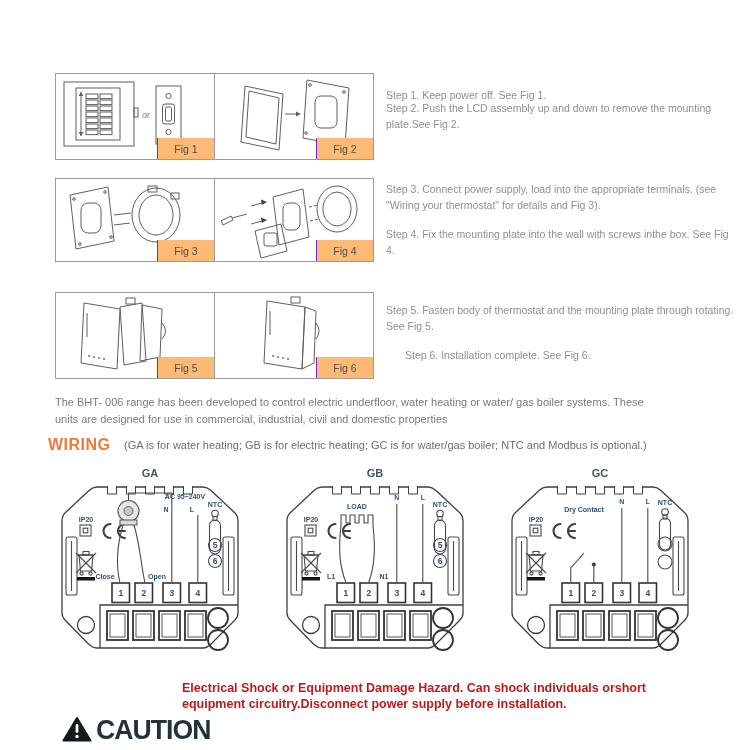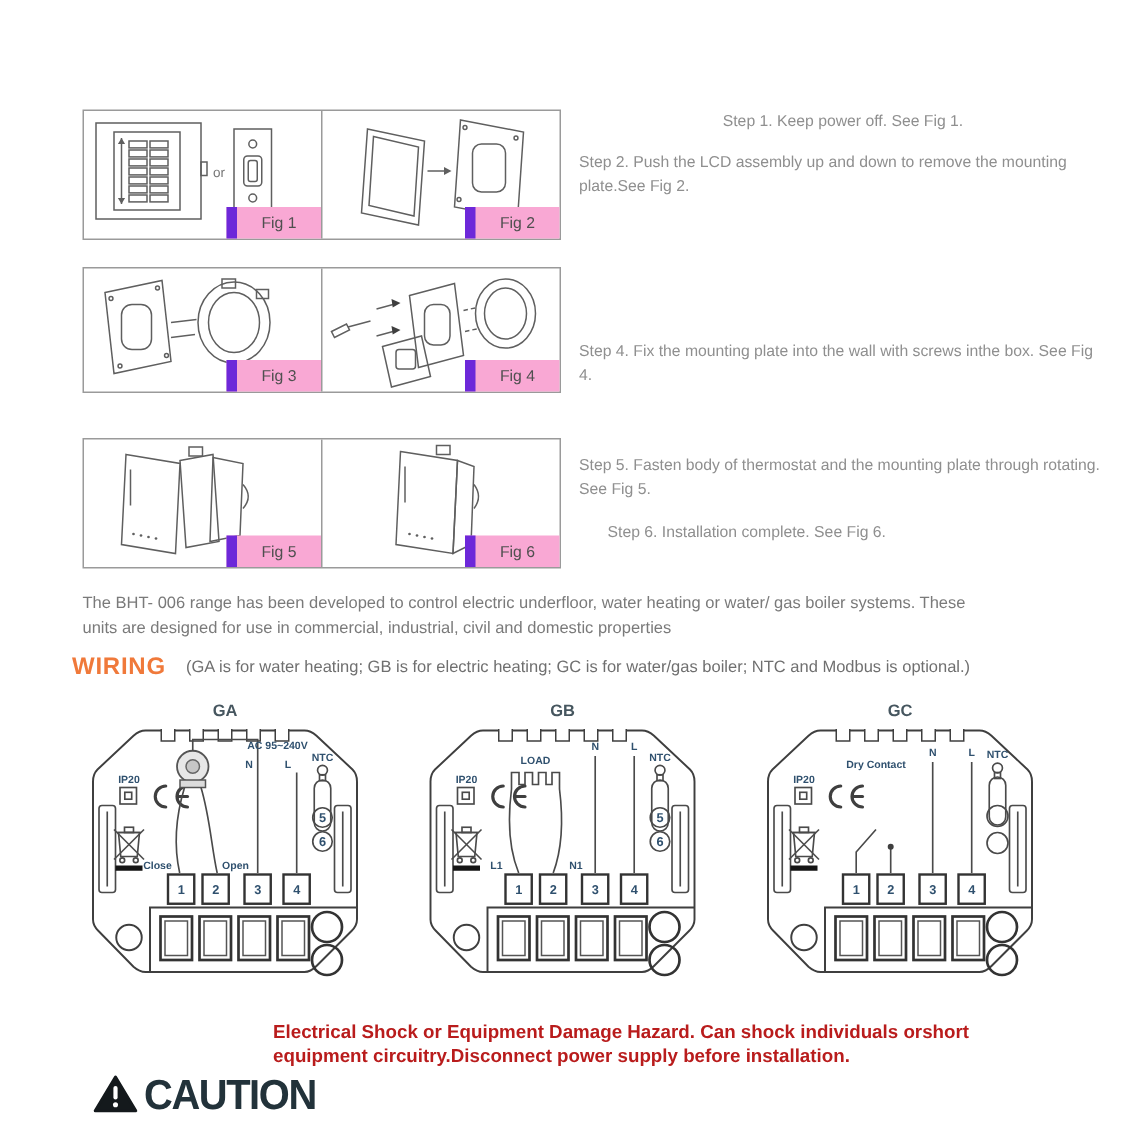--- a/index.html
+++ b/index.html
@@ -5,22 +5,22 @@
   html,body{margin:0;padding:0;background:#fff;}
   #page{position:relative;width:750px;height:750px;background:#ffffff;
         font-family:"Liberation Sans",sans-serif;overflow:hidden;}
 
   
   .figbox{position:absolute;left:55px;width:317px;border:1px solid #9a9a9a;display:flex;}
   .figcell{position:relative;width:158px;height:100%;}
   .figcell + .figcell{border-left:1px solid #9a9a9a;}
   .figcell svg{display:block;}
   .figlabel{position:absolute;right:0;bottom:0;width:56px;height:21px;
-            border-left:7px solid #6d28d9;display:flex;align-items:center;justify-content:center;
-            font-size:10.5px;color:#4f4f4f;background:#f9a8d4;}
+            border-left:1px solid #6d28d9;display:flex;align-items:center;justify-content:center;
+            font-size:10.5px;color:#4f4f4f;background:#fdba74;}
 
   
   .step{position:absolute;left:386px;width:352px;font-size:10.5px;line-height:1.5;color:#8f8f8f;}
 
   .para{position:absolute;left:55px;top:394px;width:600px;font-size:11px;line-height:1.5;color:#7a7a7a;}
 
   .wiring-head{position:absolute;left:48px;top:436px;font-size:16px;font-weight:bold;color:#f0793a;letter-spacing:.5px;}
   .wiring-note{position:absolute;left:124px;top:439px;width:600px;font-size:11px;color:#6f6f6f;}
 
   
@@ -194,22 +194,23 @@
             <circle cx="63" cy="64" r="0.9" fill="#5f5f5f"></circle>
           <circle cx="68" cy="65" r="0.9" fill="#5f5f5f"></circle>
             <circle cx="73" cy="66" r="0.9" fill="#5f5f5f"></circle>
           <line class="fg" x1="55" y1="18" x2="55" y2="42" stroke="#bdbdbd"></line>
         </g>
       </svg>
       <span class="figlabel">Fig 6</span>
     </div>
   </div>
 
-  <div class="step" style="top:74px;text-align:center;">Step 1. Keep power off. See Fig 1.</div>
+  <div class="step" style="top:88px;">Step 1. Keep power off. See Fig 1.</div>
   <div class="step" style="top:101px;">Step 2. Push the LCD assembly up and down to remove the mounting plate.See Fig 2.</div>
+  <div class="step" style="top:182px;">Step 3. Connect power supply, load into the appropriate terminals. (see "Wiring your thermostat" for details and Fig 3).</div>
   <div class="step" style="top:227px;">Step 4. Fix the mounting plate into the wall with screws inthe box. See Fig 4.</div>
   <div class="step" style="top:303px;">Step 5. Fasten body of thermostat and the mounting plate through rotating. See Fig 5.</div>
   <div class="step" style="top:348px;margin-left:19px;">Step 6. Installation complete. See Fig 6.</div>
 
   <div class="para">The BHT- 006 range has been developed to control electric underfloor, water heating or water/ gas boiler systems. These units are designed for use in commercial, industrial, civil and domestic properties</div>
 
   <div class="wiring-head">WIRING</div>
   <div class="wiring-note">(GA is for water heating;  GB is for electric heating;  GC is for water/gas boiler;   NTC and Modbus is optional.)</div>
 
   <svg class="diagram" style="left:55px;" viewBox="0 0 190 200">

